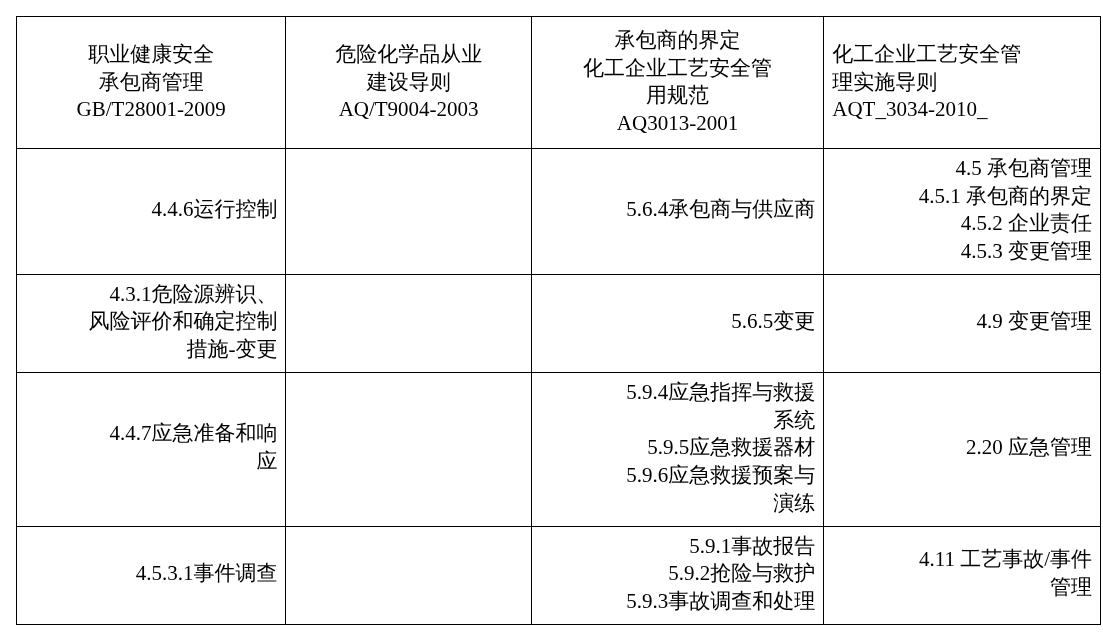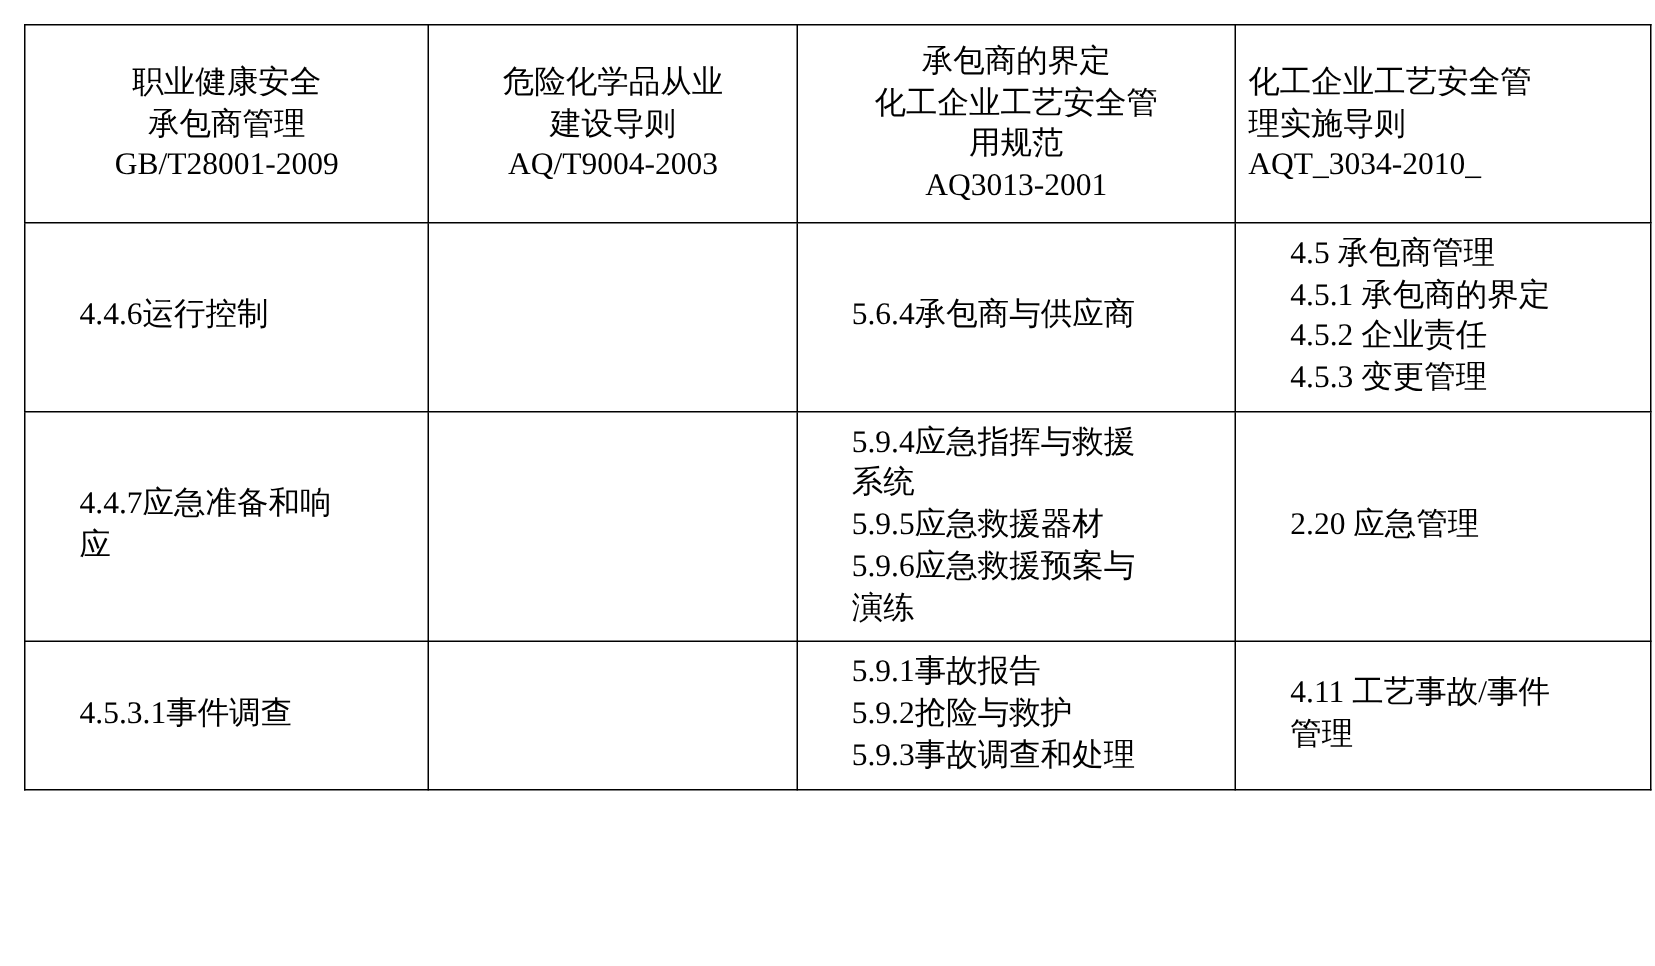--- a/index.html
+++ b/index.html
@@ -58,21 +58,21 @@
     display: block;
     white-space: nowrap;
   }
   .cell-line {
     display: block;
   }
   td.body-cell {
     vertical-align: middle;
   }
   td.body-cell.left {
-    text-align: left;
+    text-align: right;
     padding-left: 36px;
   }
   td.empty {
     
   }
 </style>
 </head>
 <body>
 
 <div class="page">
@@ -117,20 +117,34 @@
           <span class="cell-line">5.6.4承包商与供应商</span>
         </td>
         <td class="body-cell left">
           <span class="cell-line">4.5   承包商管理</span>
           <span class="cell-line">4.5.1  承包商的界定</span>
           <span class="cell-line">4.5.2   企业责任</span>
           <span class="cell-line">4.5.3   变更管理</span>
         </td>
       </tr>
 
+      <tr>
+        <td class="body-cell left">
+          <span class="cell-line">4.3.1危险源辨识、</span>
+          <span class="cell-line">风险评价和确定控制</span>
+          <span class="cell-line">措施-变更</span>
+        </td>
+        <td class="body-cell empty"></td>
+        <td class="body-cell left">
+          <span class="cell-line">5.6.5变更</span>
+        </td>
+        <td class="body-cell left">
+          <span class="cell-line">4.9   变更管理</span>
+        </td>
+      </tr>
 
       <tr>
         <td class="body-cell left">
           <span class="cell-line">4.4.7应急准备和响</span>
           <span class="cell-line">应</span>
         </td>
         <td class="body-cell empty"></td>
         <td class="body-cell left">
           <span class="cell-line">5.9.4应急指挥与救援</span>
           <span class="cell-line">系统</span>

